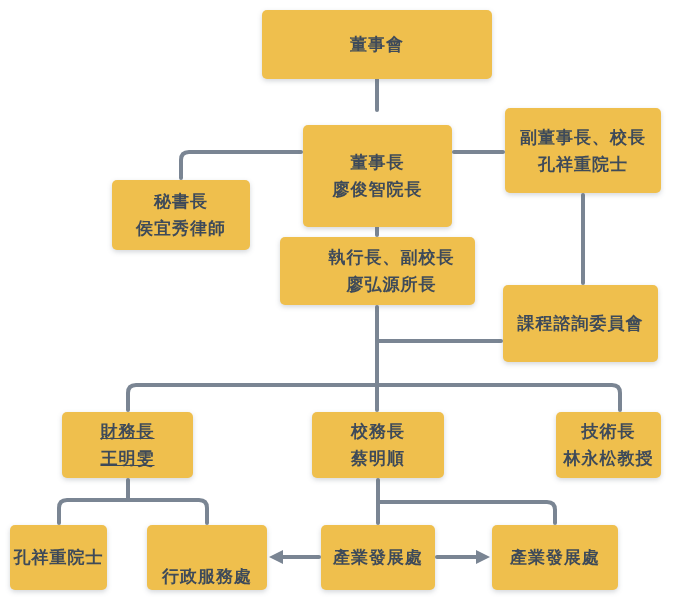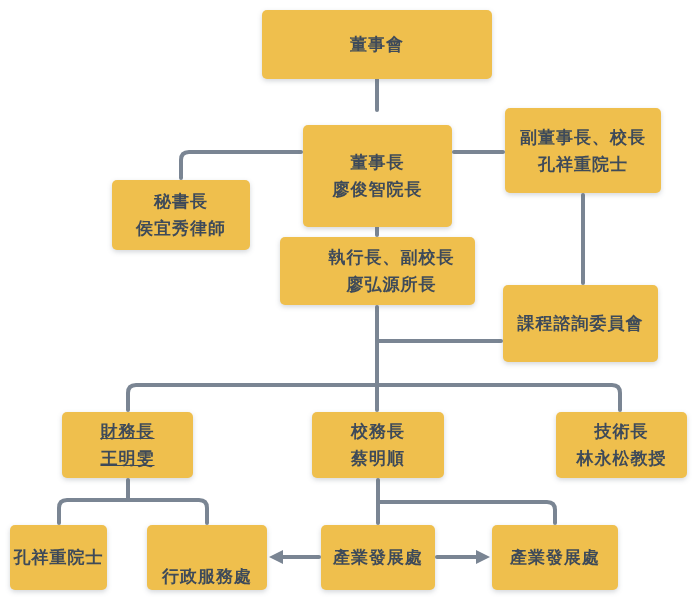--- a/index.html
+++ b/index.html
@@ -59,21 +59,21 @@
   }
   
   .n-board          { left: 262px; top:  10px; width: 230px; height: 69px; font-family: Liberation Serif, serif; }
   .n-chairman       { left: 303px; top: 112px; width: 149px; height: 102px; margin-top: 13px; }
   .n-vicechairman   { left: 505px; top: 108px; width: 156px; height: 85px; }
   .n-secretary      { left: 112px; top: 180px; width: 138px; height: 70px; }
   .n-ceo            { left: 280px; top: 237px; width: 195px; height: 68px; padding-left: 28px; }
   .n-curriculum     { left: 503px; top: 285px; width: 155px; height: 77px; }
   .n-cfo            { left:  62px; top: 412px; width: 131px; height: 66px; text-decoration: underline; }
   .n-cao            { left: 312px; top: 412px; width: 132px; height: 66px; }
-  .n-cto            { left: 556px; top: 412px; width: 131px; height: 66px; }
+  .n-cto            { left: 556px; top: 412px; width: 105px; height: 66px; }
   .n-accounting     { left:  10px; top: 525px; width:  97px; height: 65px; }
   .n-admin          { left: 147px; top: 525px; width: 120px; height: 65px; justify-content: flex-end; }
   .n-industry-mid   { left: 321px; top: 525px; width: 114px; height: 65px; }
   .n-industry-right { left: 492px; top: 525px; width: 126px; height: 65px; }
 </style>
 </head>
 <body>
 
 <div class="canvas">
 

